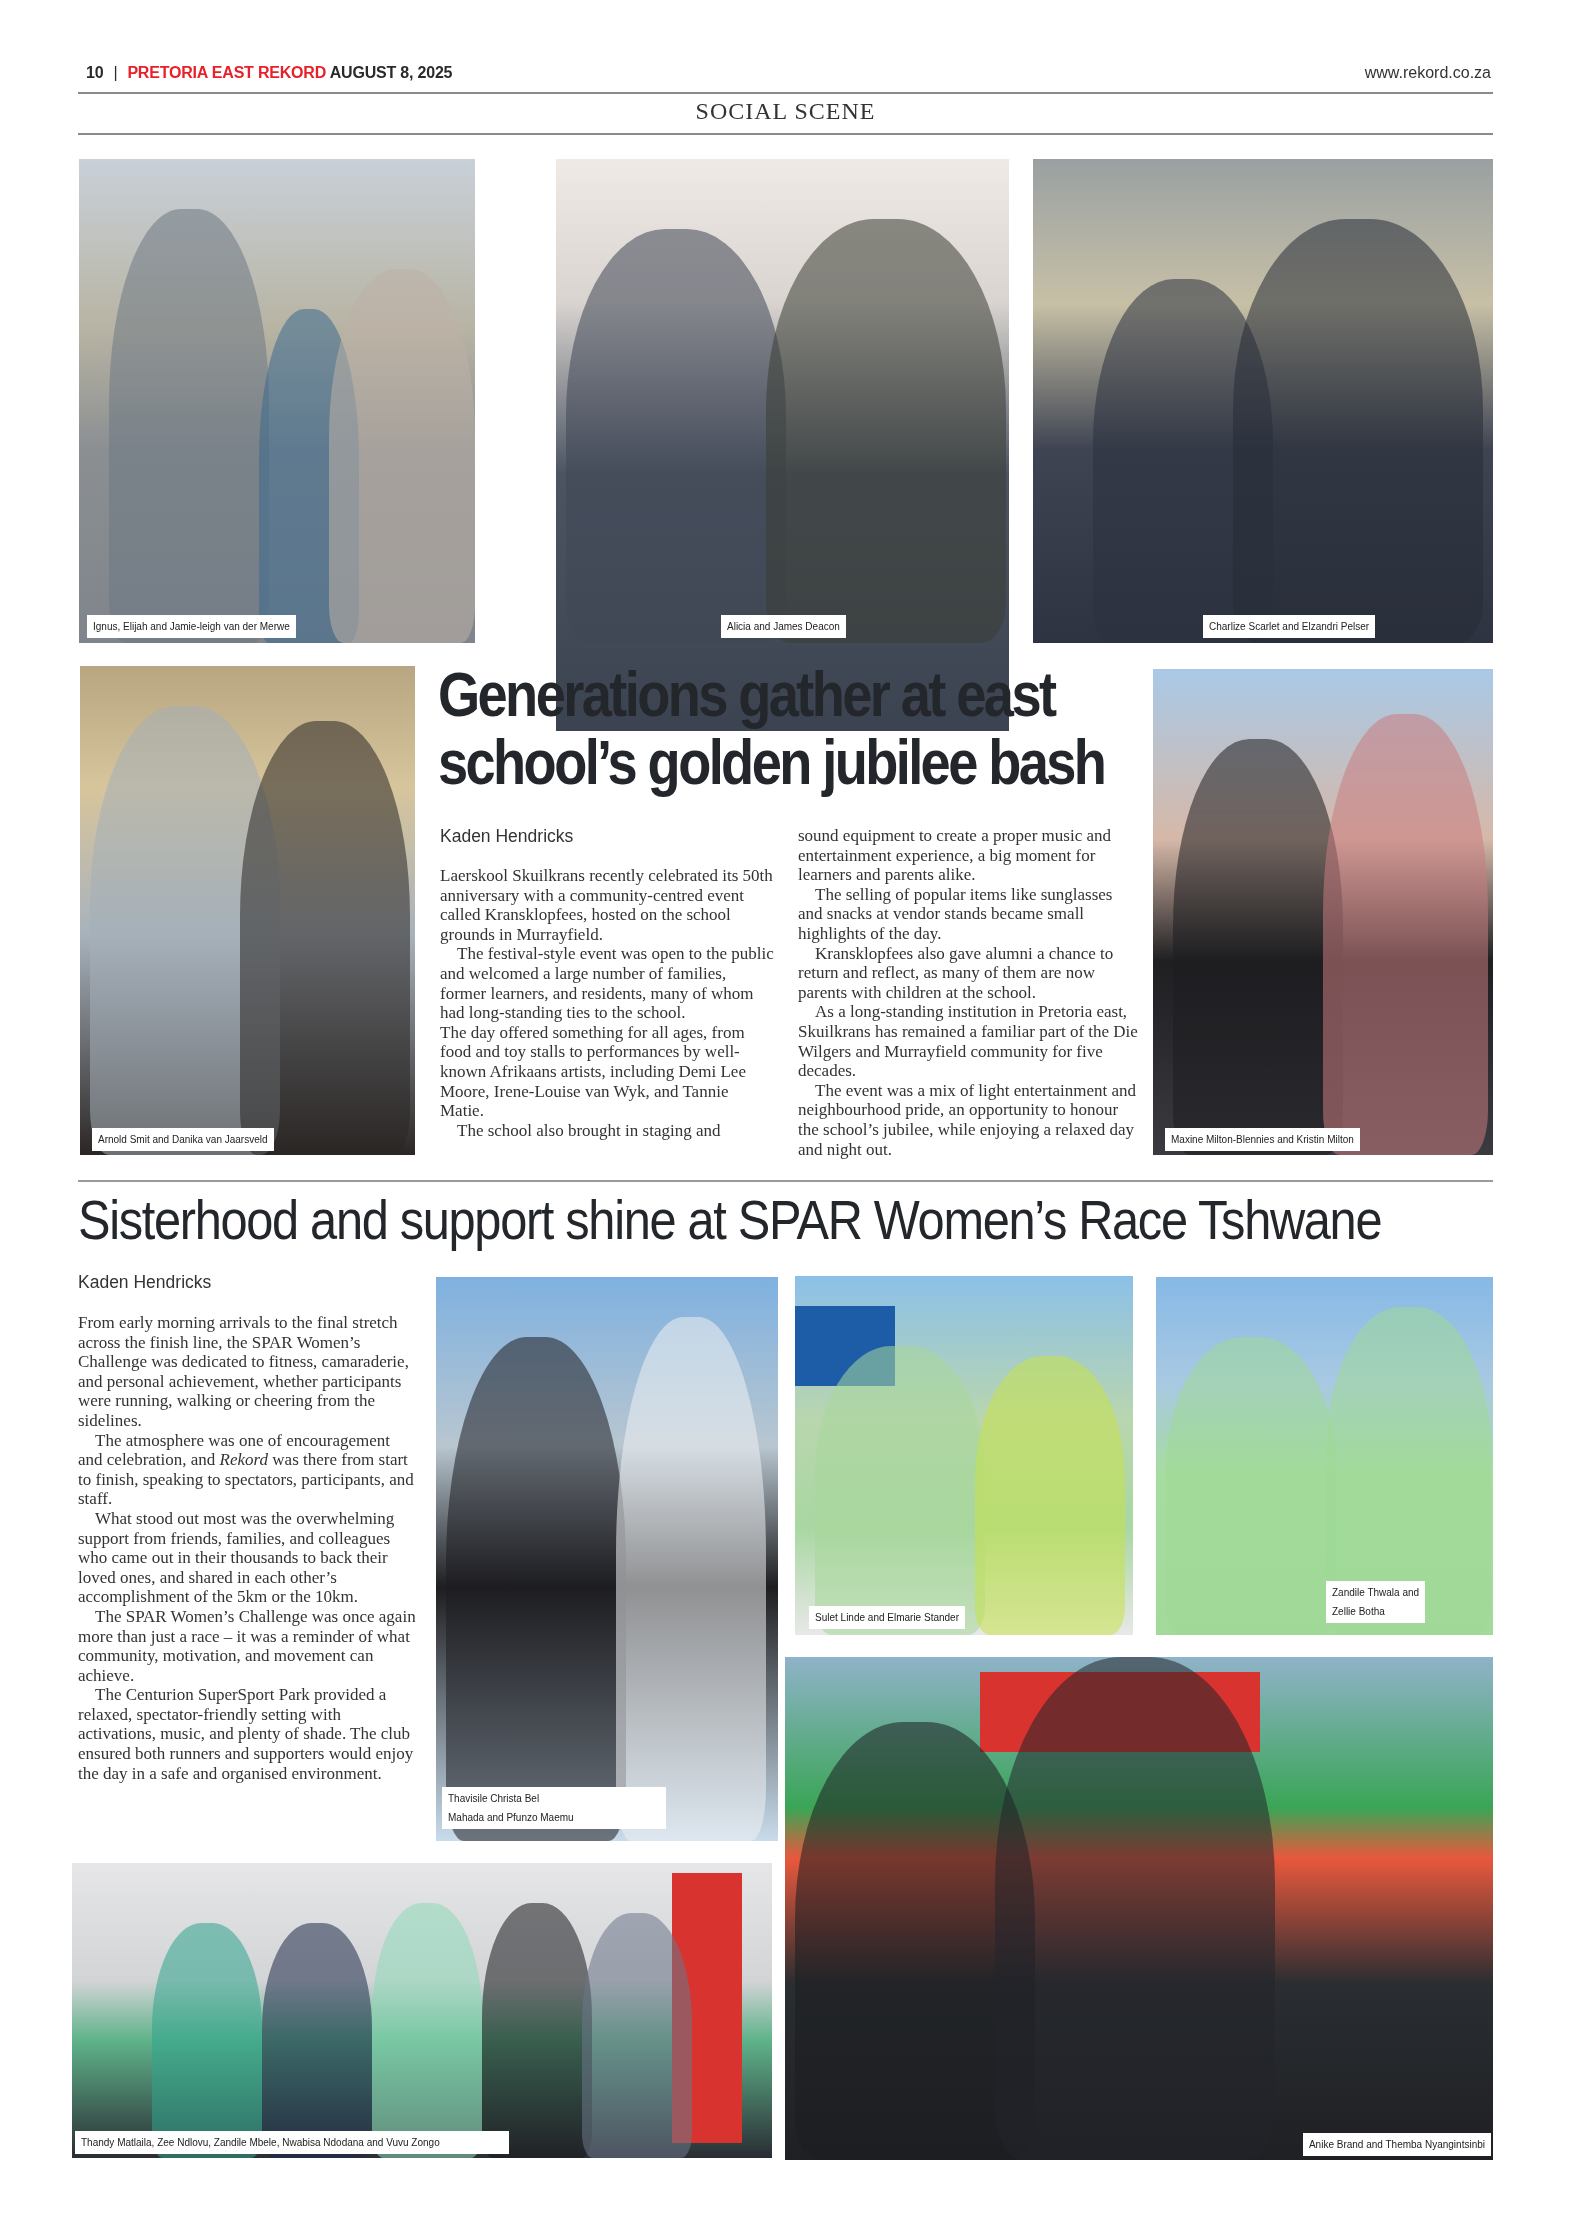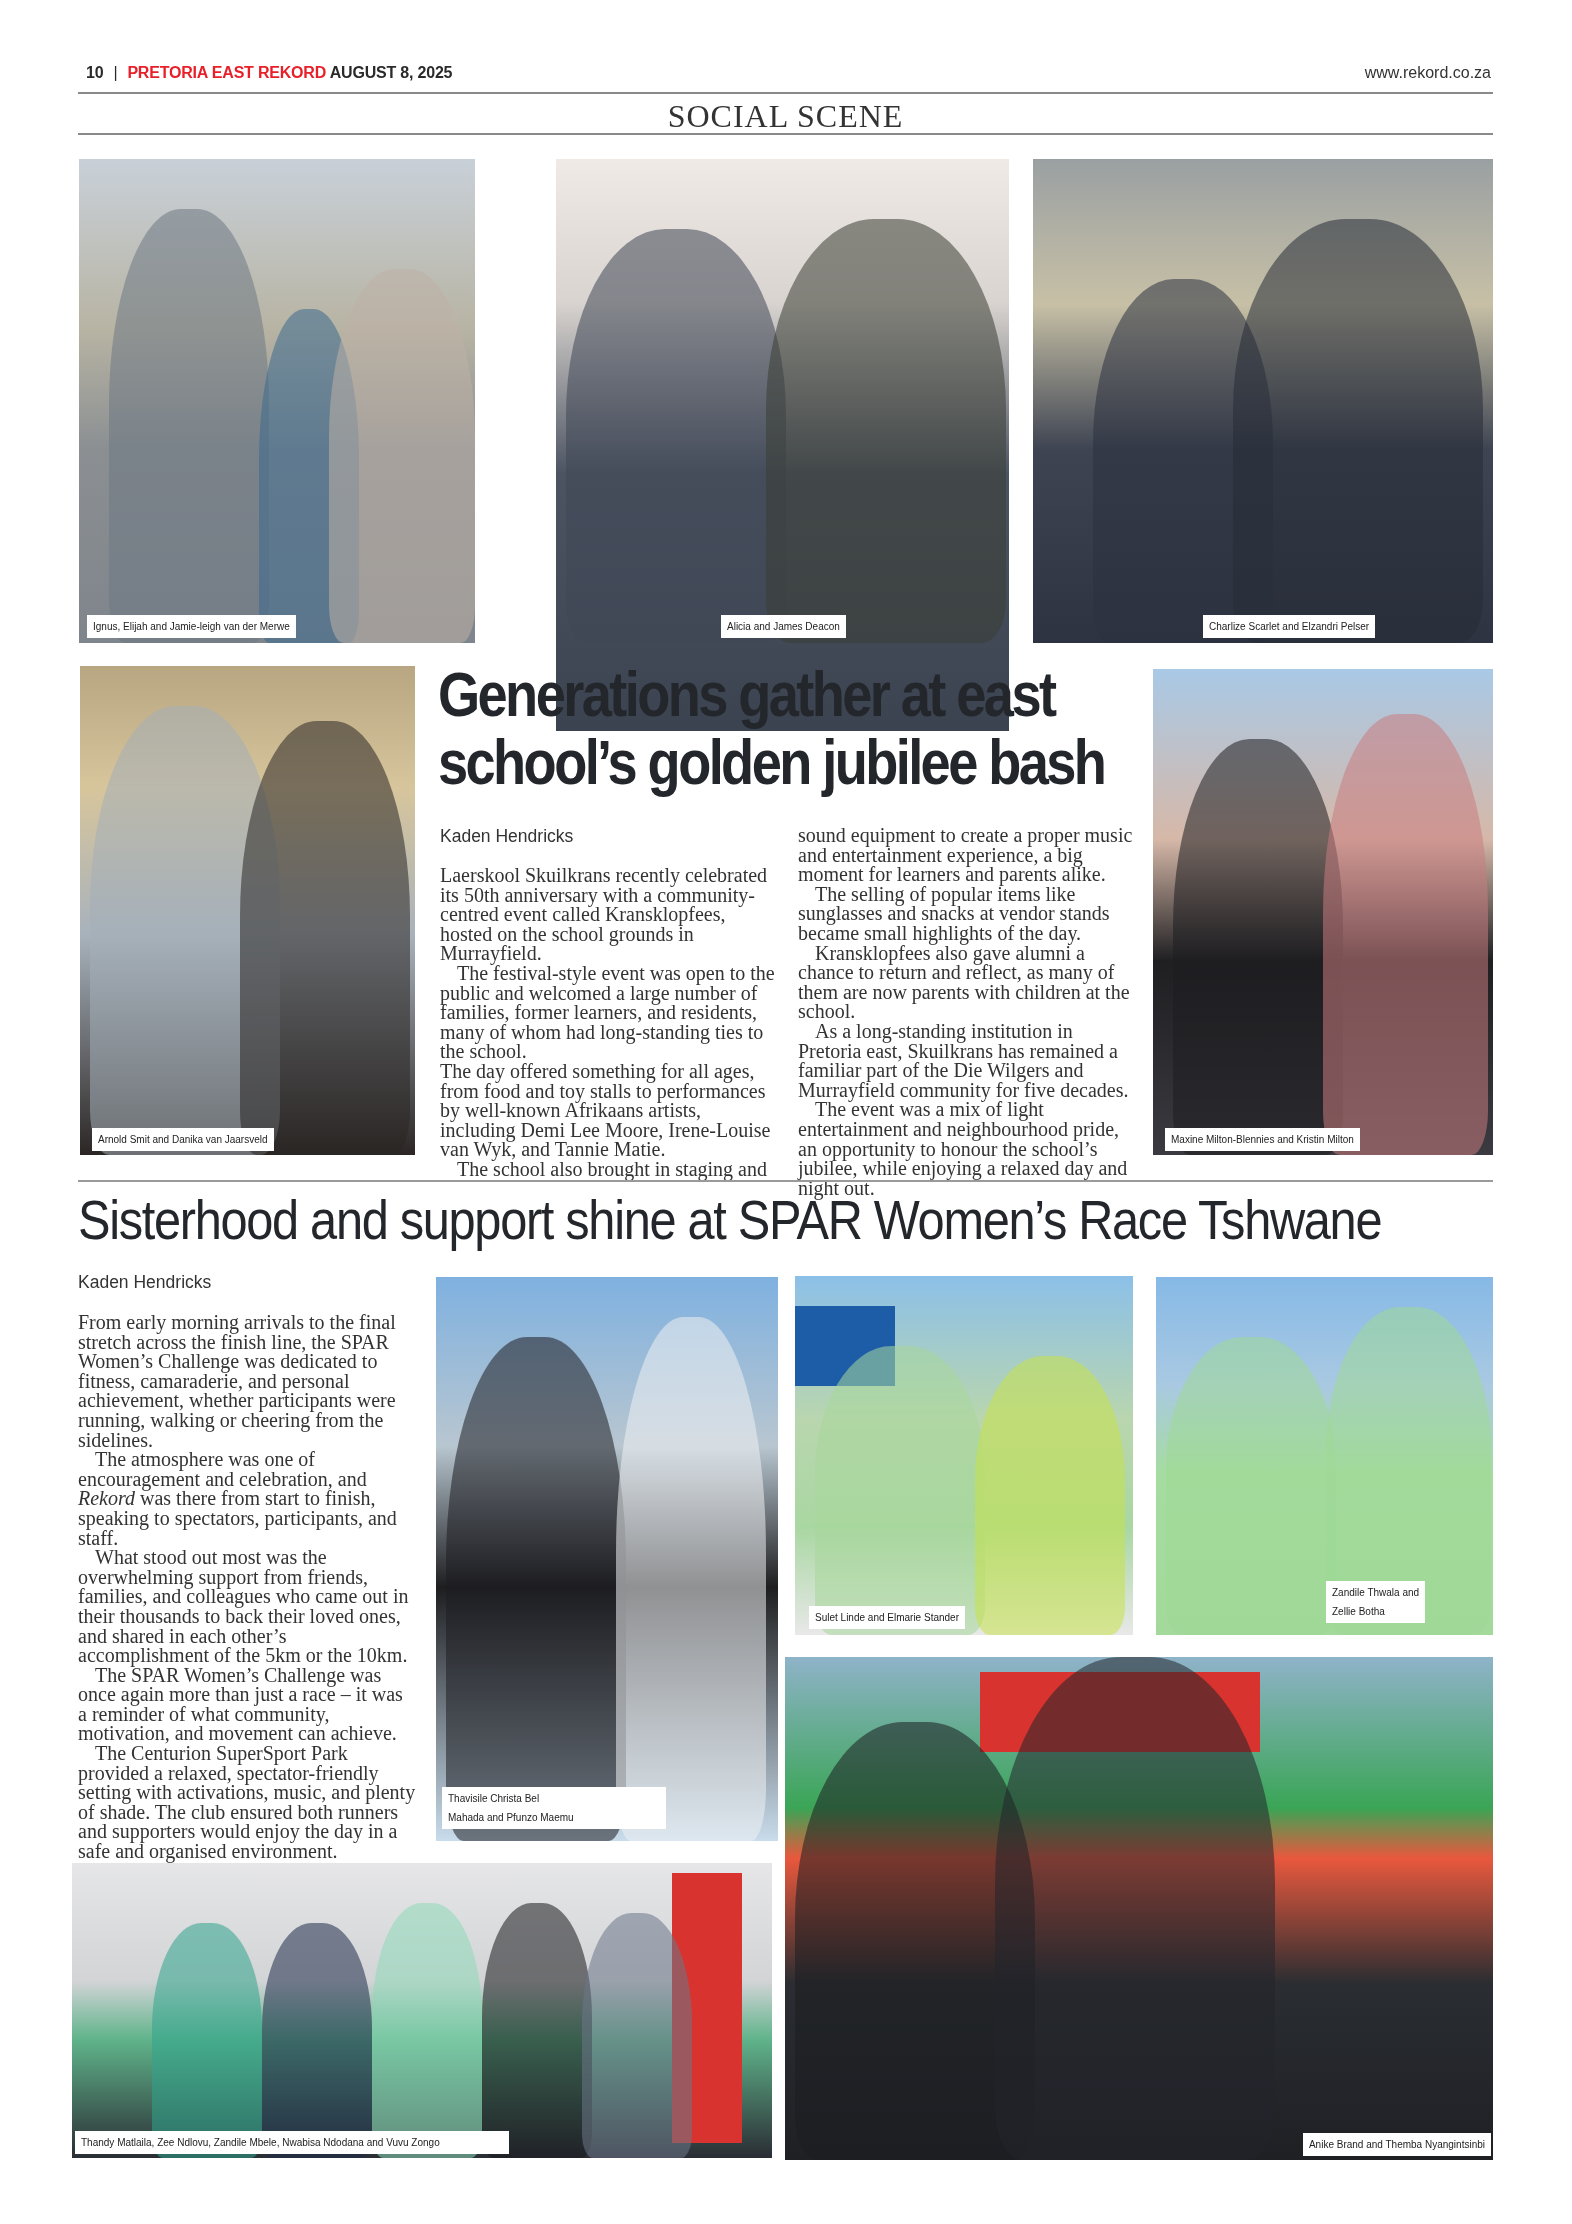--- a/index.html
+++ b/index.html
@@ -5,29 +5,29 @@
   * { box-sizing: border-box; margin: 0; padding: 0; }
   html, body { width: 1572px; height: 2224px; background: #ffffff; overflow: hidden; }
   body { position: relative; font-family: "Liberation Serif", serif; color: #222; }
 
   .masthead { position: absolute; left: 78px; top: 60px; width: 1415px; height: 30px; }
   .masthead .left { position: absolute; left: 8px; top: 4px; font-family: "Liberation Sans", sans-serif; font-weight: bold; font-size: 16px; color: #2a2a2a; letter-spacing: -0.2px; }
   .masthead .left .sep { margin: 0 10px; font-weight: normal; }
   .masthead .left .paper { color: #e8202a; }
   .masthead .right { position: absolute; right: 2px; top: 4px; font-family: "Liberation Sans", sans-serif; font-size: 16px; color: #333; }
   .rule { position: absolute; left: 78px; width: 1415px; height: 2px; background: #8a8a8a; }
-  .section-title { position: absolute; left: 78px; top: 98px; width: 1415px; text-align: center; font-family: "Liberation Serif", serif; font-size: 32px; letter-spacing: 1px; color: #333; }
+  .section-title { position: absolute; left: 78px; top: 98px; width: 1415px; text-align: center; font-family: "Liberation Serif", serif; font-size: 24px; letter-spacing: 1px; color: #333; }
 
   .photo { position: absolute; overflow: hidden; }
   .photo .ph { position: absolute; inset: 0; }
   .caption { position: absolute; background: #fff; font-family: "Liberation Sans", sans-serif; font-size: 10px; color: #222; padding: 2px 6px; line-height: 19px; white-space: nowrap; }
 
   .headline1 { position: absolute; left: 438px; top: 660px; width: 720px; font-family: "Liberation Sans", sans-serif; font-weight: bold; font-size: 63px; line-height: 68px; letter-spacing: -3px; color: #23262b; transform: scaleX(0.86); transform-origin: left top; white-space: nowrap; }
   .byline { position: absolute; font-family: "Liberation Sans", sans-serif; font-size: 17.5px; color: #333; }
-  .col { position: absolute; font-family: "Liberation Serif", serif; font-size: 20px; line-height: 19.6px; color: #333; }
+  .col { position: absolute; font-family: "Liberation Serif", serif; font-size: 17px; line-height: 19.6px; color: #333; }
   .col p { margin: 0; }
   .col p.ind { text-indent: 17px; }
   .headline2 { position: absolute; left: 78px; top: 1188px; width: 1415px; font-family: "Liberation Sans", sans-serif; font-size: 56px; line-height: 64px; color: #23262b; letter-spacing: -1.5px; transform: scaleX(0.87); transform-origin: left top; white-space: nowrap; }
 
   
   .ph-1 { background: linear-gradient(180deg, #c8d0d8 0%, #b8b4a4 35%, #8b8f92 60%, #7f858c 100%); }
   .ph-2 { background: linear-gradient(180deg, #efeae6 0%, #d9d4d0 25%, #4c5462 55%, #3c4350 100%); }
   .ph-3 { background: linear-gradient(180deg, #9aa0a2 0%, #c7c0a6 30%, #3e4452 60%, #2d3340 100%); }
   .ph-4 { background: linear-gradient(180deg, #b8a682 0%, #d7c59c 25%, #a8b2bc 55%, #2b2624 100%); }
   .ph-5 { background: linear-gradient(180deg, #a9c3d9 0%, #8a7a6a 35%, #2a2a2e 60%, #c95e6b 100%); }

